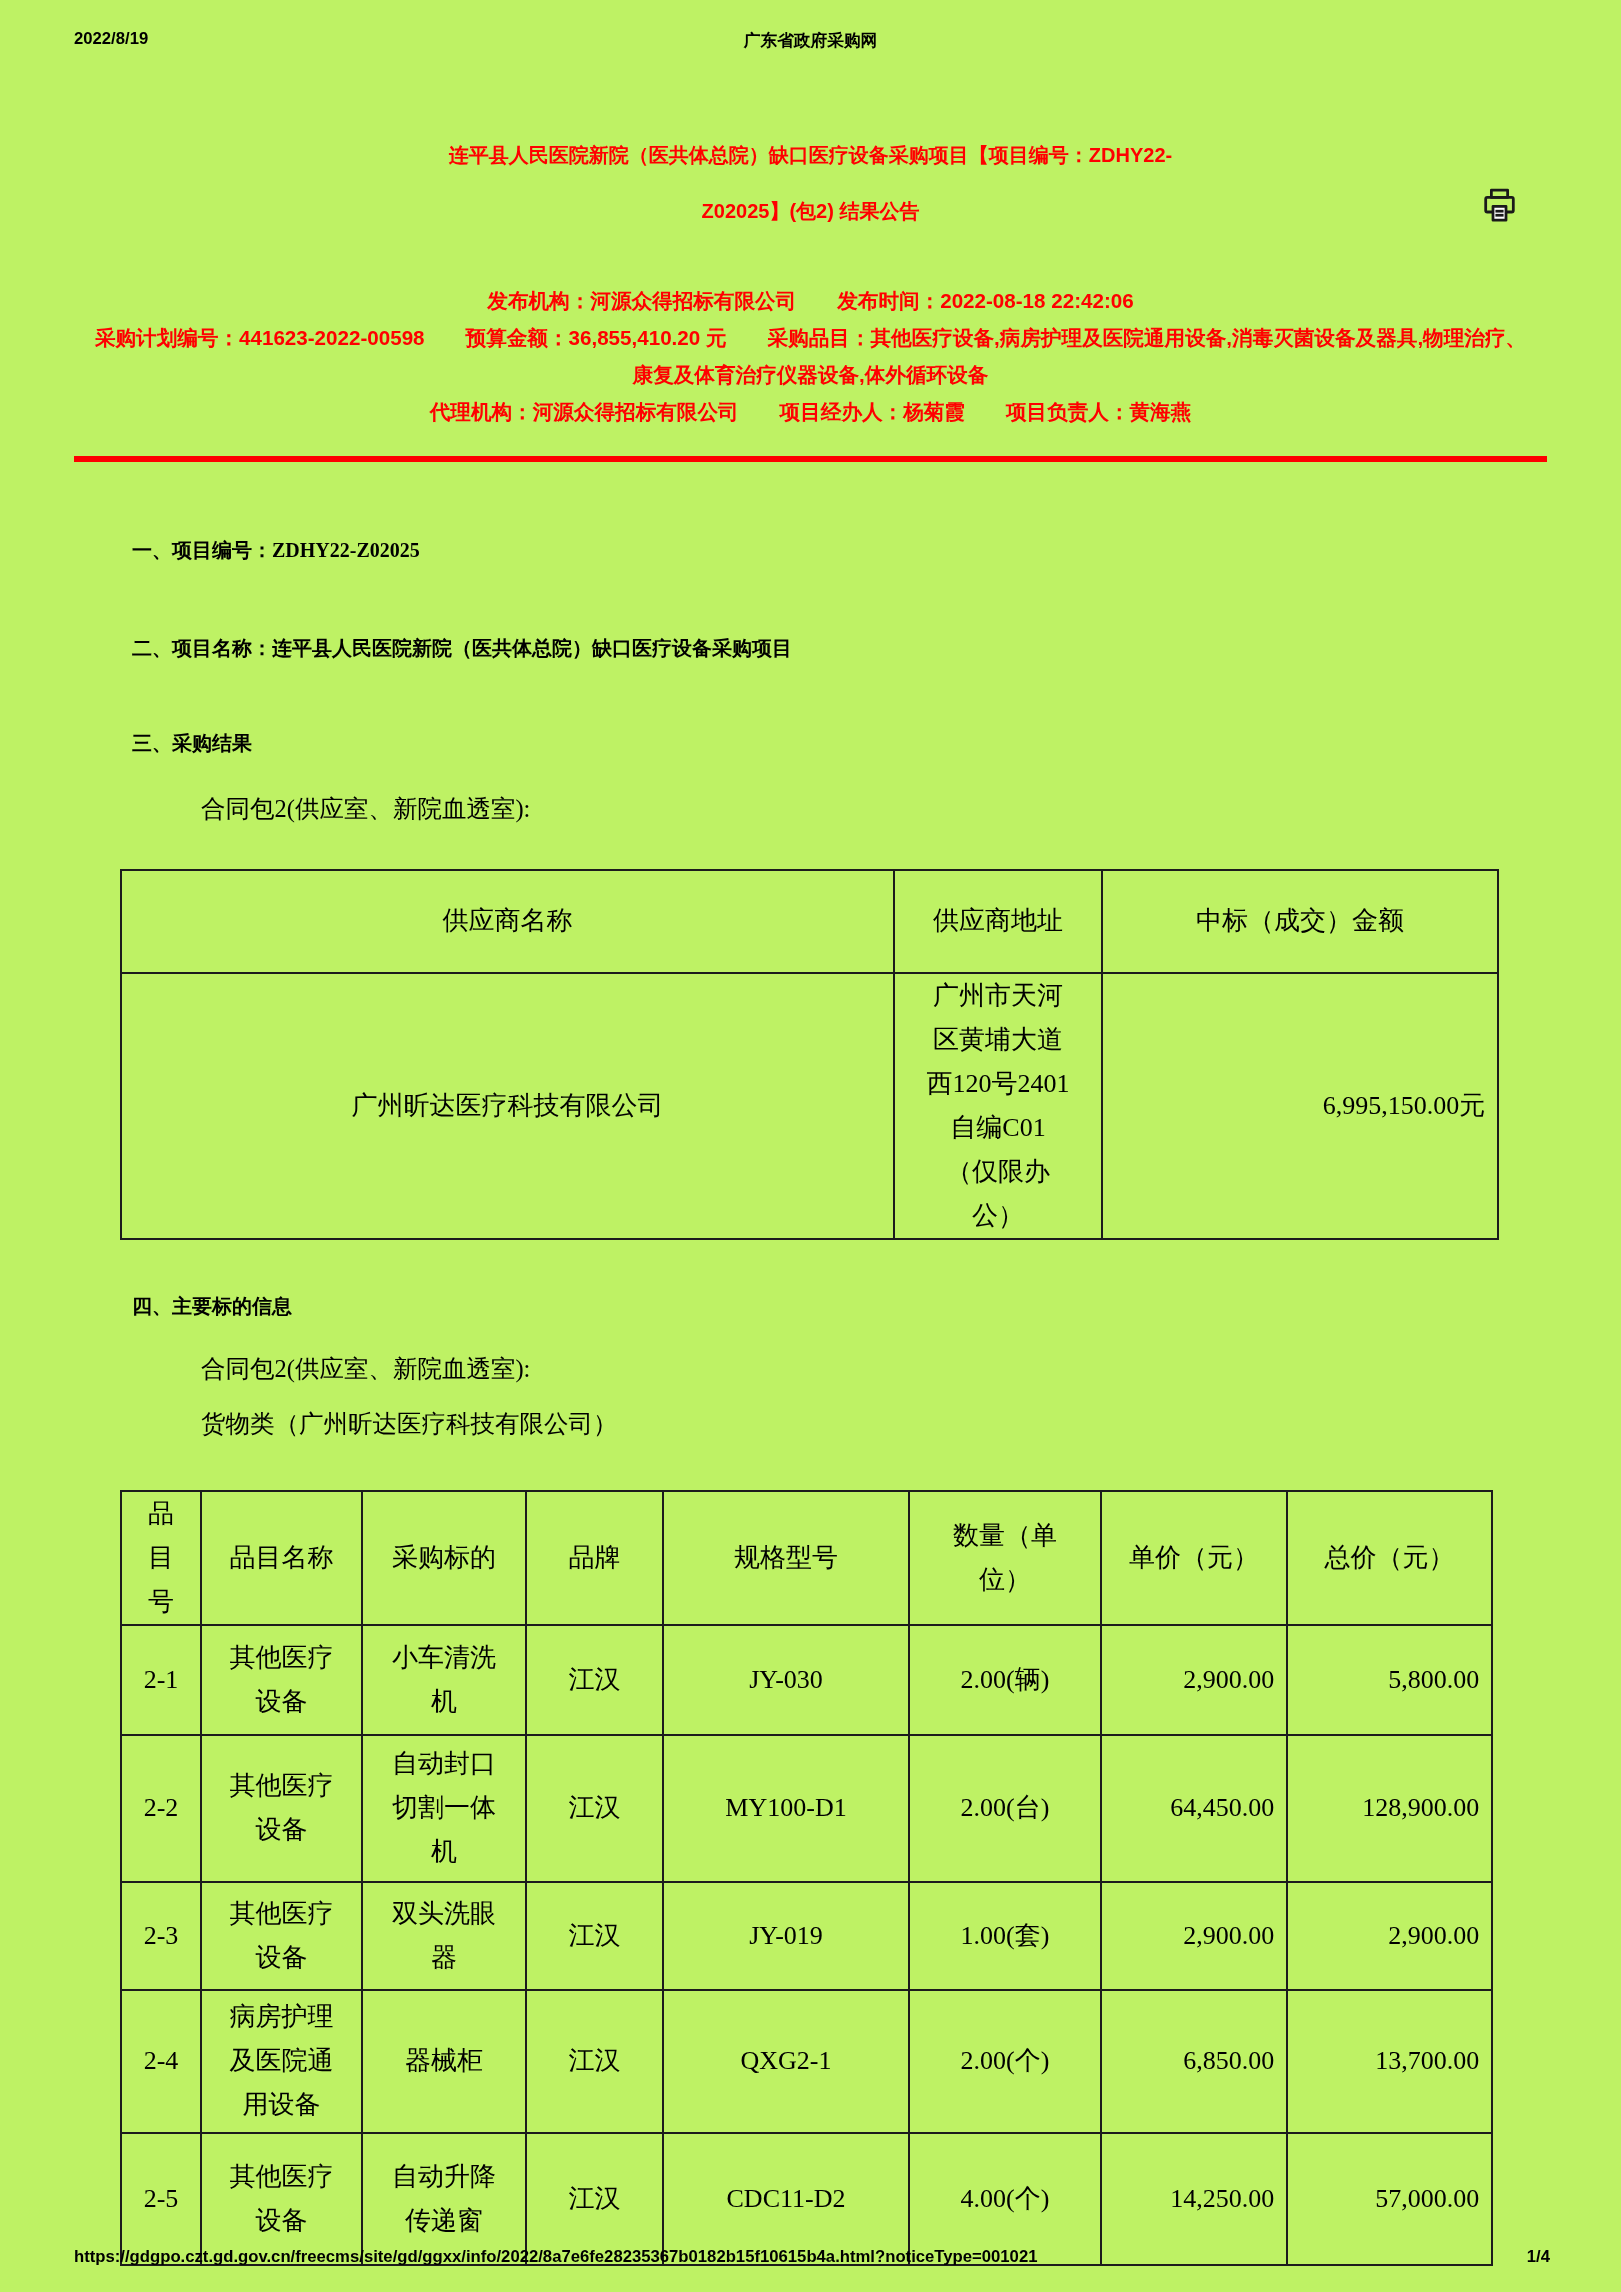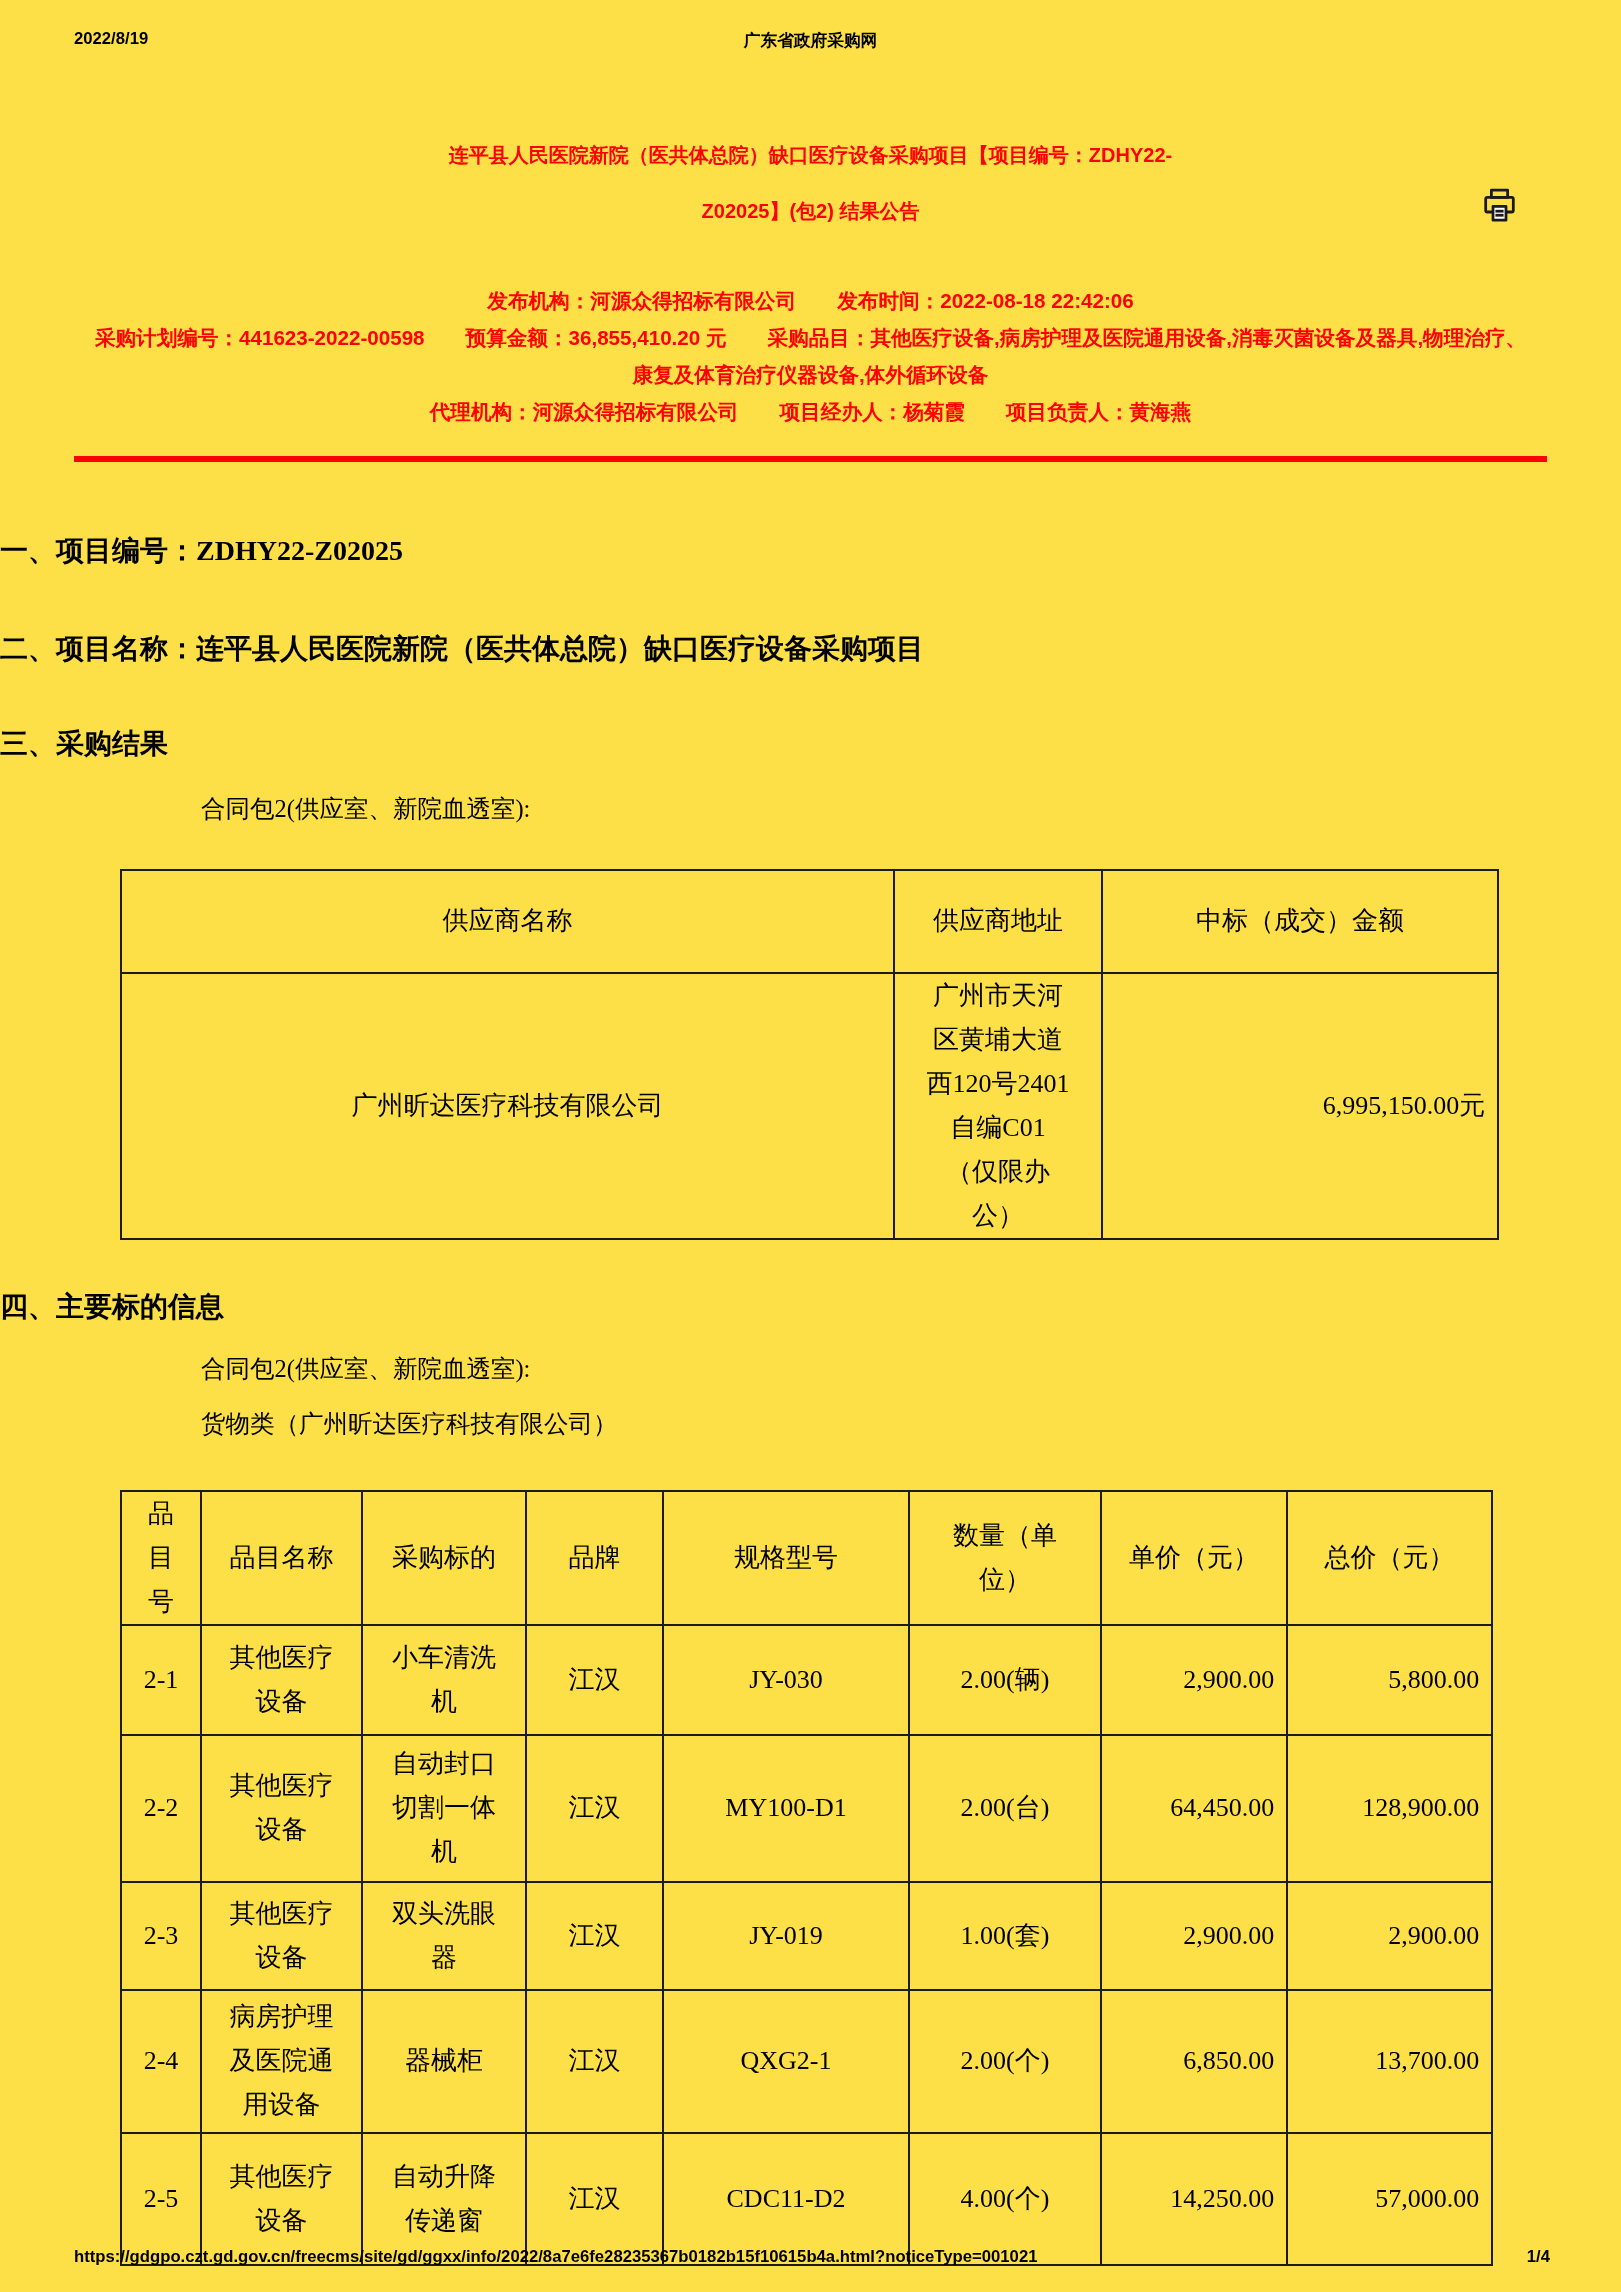--- a/index.html
+++ b/index.html
@@ -1,20 +1,20 @@
 <!DOCTYPE html>
 <html><head>
 <meta charset="utf-8">
 <style>
   * { margin:0; padding:0; box-sizing:border-box; }
   html,body { background:#ffffff; }
   .page {
     position:relative;
     width:1621px; height:2293px;
-    background:#fde047;
+    background:#bef264;
     font-family:"Liberation Serif","DejaVu Serif",serif;
     color:#000;
     overflow:hidden;
   }
   
   .print-header { position:absolute; top:29px; left:74px; right:74px; height:25.5px;
     font-family:"Liberation Sans","DejaVu Sans",sans-serif; font-size:16.7px; }
   .print-date { position:absolute; left:0; top:0; font-weight:700; }
   .site-name { position:absolute; left:0; right:0; top:0; text-align:center; font-weight:700; }
 
@@ -31,21 +31,21 @@
   
   .meta { margin-top:43px; text-align:center;
     font-family:"Liberation Sans","DejaVu Sans",sans-serif;
     font-weight:700; font-size:20.6px; line-height:37px; color:#ff0000; }
   .meta p { margin:0 90px; }
   .gap { margin-left:41px; }
 
   .red-rule { margin:25.5px 74px 0 74px; height:6.9px; background:#ff0000; border:none; }
 
   
-  .sec { font-weight:700; font-size:28px; line-height:39px; }
+  .sec { margin-left:132px; font-weight:700; font-size:20px; line-height:39px; }
   .sec.s1 { margin-top:69px; }
   .sec.s2 { margin-top:59px; }
   .sec.s3 { margin-top:56px; }
   .sec.s4 { margin-top:47px; }
   .subline { margin-left:201px; font-size:24.5px; line-height:35px; }
   .subline.p1 { margin-top:27.4px; }
   .subline.p2 { margin-top:25.5px; }
   .subline.p3 { margin-top:19.6px; }
 
   

